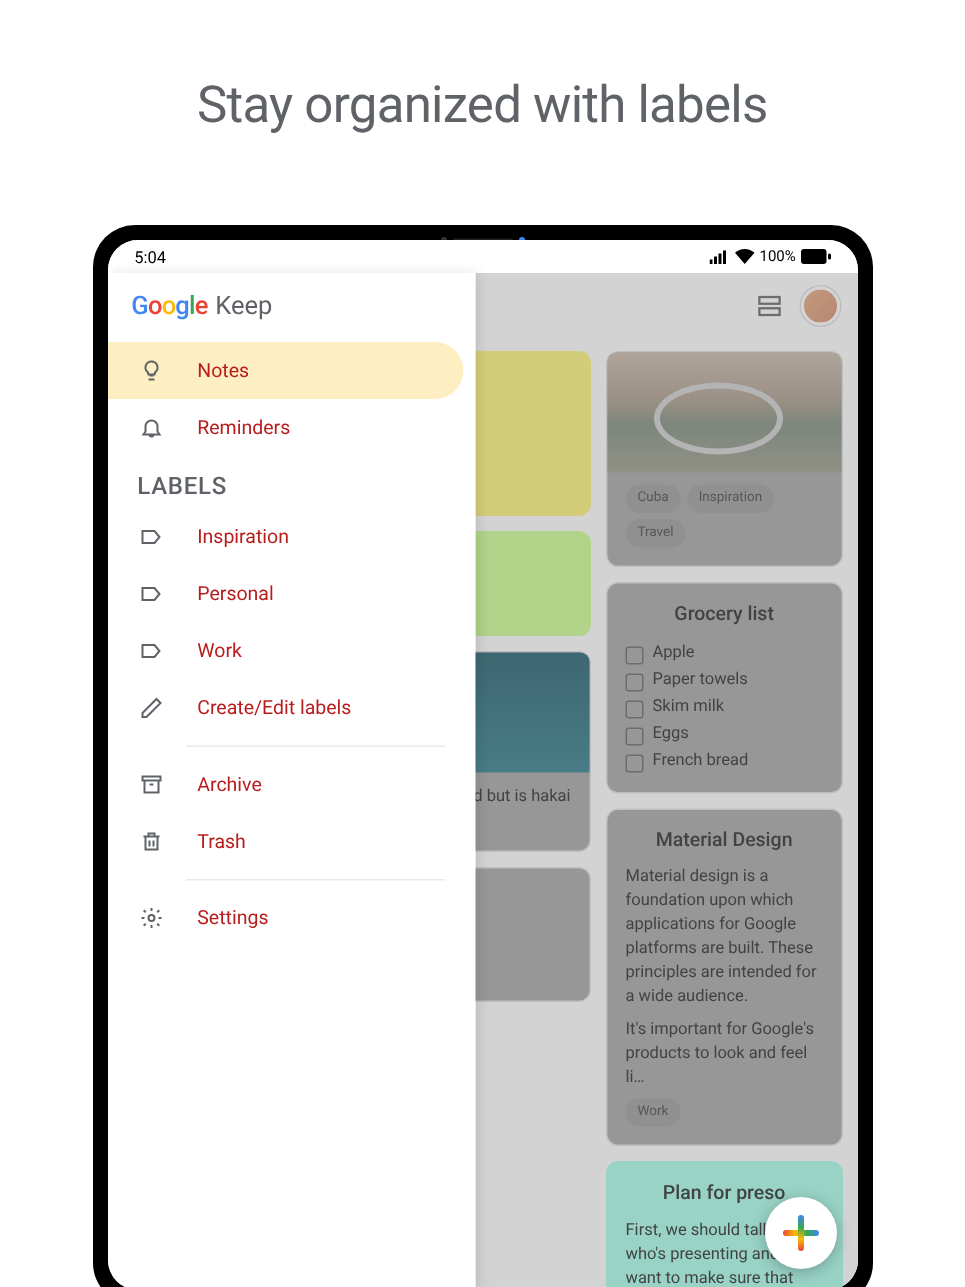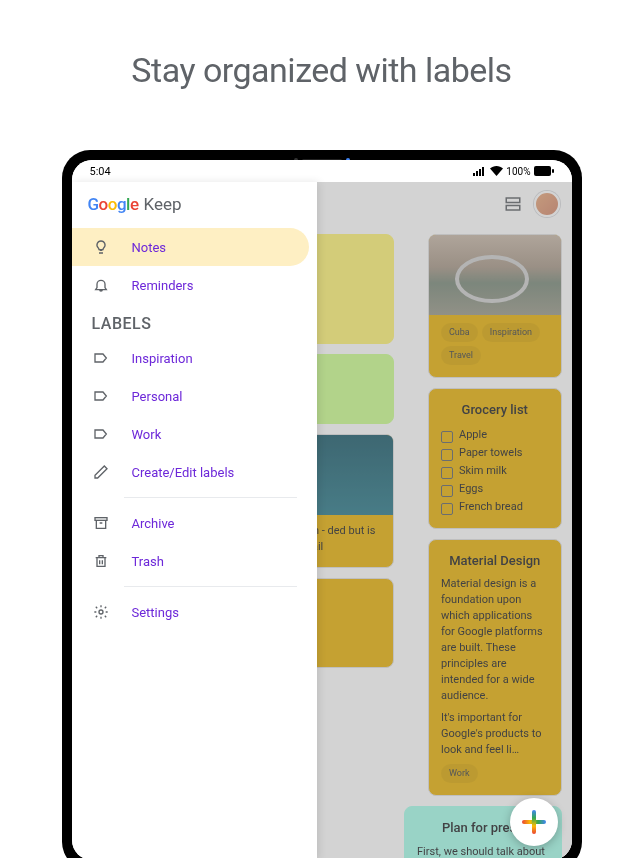--- a/index.html
+++ b/index.html
@@ -22,37 +22,37 @@
 
 .drawer { width: 245px; background: #fff; box-shadow: 2px 0 8px rgba(0,0,0,0.1); z-index: 10; display: flex; flex-direction: column; }
 .drawer-header { padding: 12px 16px 14px; display: flex; align-items: center; gap: 2px; }
 .g-logo { font-size: 17px; font-weight: 500; letter-spacing: -0.5px; }
 .g-b { color: #4285F4; } .g-r { color: #EA4335; } .g-y { color: #FBBC04; } .g-g { color: #34A853; }
 .keep-text { font-size: 17px; color: #5f6368; margin-left: 3px; }
 
 .drawer-item { display: flex; align-items: center; padding: 10px 16px 10px 20px; gap: 22px; cursor: pointer; border-radius: 0 22px 22px 0; margin-right: 8px; }
 .drawer-item.active { background: #feefc3; }
 .drawer-item .icon { width: 18px; height: 18px; display: flex; align-items: center; justify-content: center; color: #5f6368; flex-shrink: 0; }
-.drawer-item .label { font-size: 13px; color: #6d28d9; }
+.drawer-item .label { font-size: 13px; color: #b91c1c; }
 .drawer-section { font-size: 16px; color: #5f6368; padding: 10px 20px 6px; letter-spacing: 0.5px; font-weight: 500; }
 .drawer-divider { height: 1px; background: #e8eaed; margin: 6px 20px 6px 52px; }
 
 .main-area { flex: 1; background: #fff; position: relative; }
 .overlay { position: absolute; inset: 0; background: rgba(128,128,128,0.35); }
 .main-header { height: 44px; display: flex; align-items: center; justify-content: flex-end; padding: 0 12px; gap: 12px; background: #fff; }
 .view-toggle { width: 18px; height: 18px; color: #5f6368; }
 .avatar { width: 26px; height: 26px; border-radius: 50%; background: linear-gradient(135deg, #e8a87c, #d4876a); border: 2px solid #fff; box-shadow: 0 0 0 1px #dadce0; }
 
 .notes-grid { padding: 8px 10px; display: flex; gap: 10px; }
 .col { flex: 1; display: flex; flex-direction: column; gap: 10px; }
 .note { border-radius: 8px; padding: 12px; border: 1px solid #e0e0e0; font-size: 11px; line-height: 1.45; color: #202124; }
 .note.yellow { background: #fff475; border-color: #fff475; }
 .note.green { background: #ccff90; border-color: #ccff90; }
 .note.teal { background: #a7ffeb; border-color: #a7ffeb; }
-.note.white { background: #eab308; margin-left: 24px; }
+.note.white { background: #a3a3a3; }
 .note-title { font-size: 13px; font-weight: 500; margin-bottom: 6px; text-align: center; }
 .note-img { width: 100%; height: 80px; border-radius: 6px 6px 0 0; margin: -12px -12px 8px -12px; width: calc(100% + 24px); background: #888; }
 .car-img { background: linear-gradient(180deg, #c8b8a8 0%, #a89888 40%, #7a8a7a 60%, #9a9a8a 100%); position: relative; }
 .car-img::after { content: ''; position: absolute; left: 20%; top: 25%; width: 50%; height: 50%; border: 4px solid #d0d0d0; border-radius: 50%; }
 .water-img { background: linear-gradient(180deg, #1a5a6a 0%, #2a7a8a 100%); }
 .chips { display: flex; gap: 4px; flex-wrap: wrap; margin-top: 6px; }
 .chip { font-size: 9px; padding: 3px 8px; background: rgba(0,0,0,0.06); border-radius: 10px; color: #3c4043; }
 .checklist { list-style: none; }
 .checklist li { display: flex; align-items: flex-end; gap: 6px; padding: 1px 0; }
 .checklist li::before { content: ''; width: 10px; height: 10px; border: 1.5px solid #5f6368; border-radius: 2px; flex-shrink: 0; }

